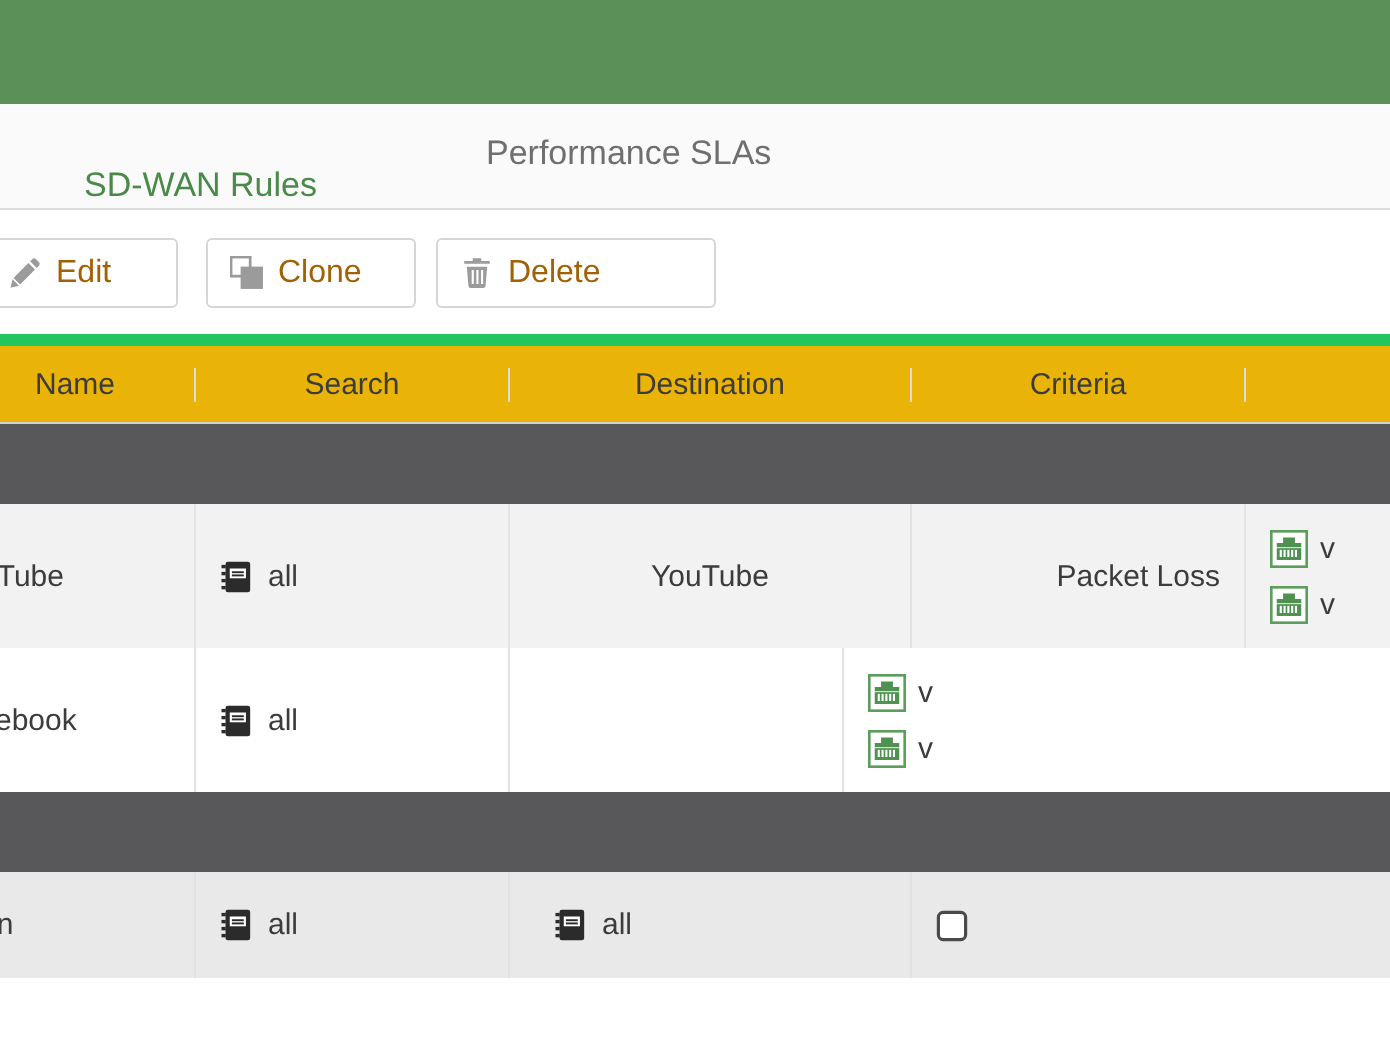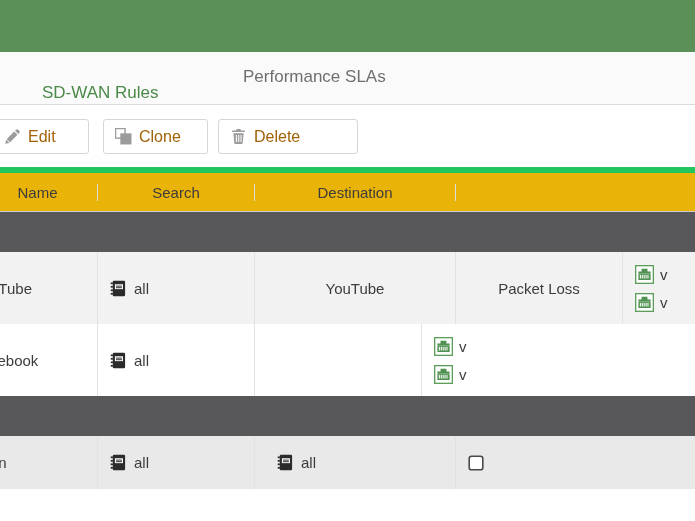--- a/index.html
+++ b/index.html
@@ -157,21 +157,21 @@
   }
   .hdr-row .cell {
     justify-content: center;
     font-size: 15px;
     color: #3c3c3c;
     border-right: 1px solid #dcdcdc;
   }
   .data-row .cell { border-right: 1px solid #e2e2e2; }
   .data-row .cell.c-name { justify-content: flex-start; }
   .data-row .cell.c-dest { justify-content: center; }
-  .data-row .cell.c-crit { justify-content: center; }
+  .data-row .cell.c-crit { justify-content: flex-end; }
 
   
   .c-name { width: 120px; margin-left: -22px; }
   .c-src  { width: 157px; }
   .c-dest { width: 201px; }
   .c-crit { width: 167px; }
   .c-out  { width: 72px;  border-right: none !important; }
 
   .cell-stack {
     display: flex;
@@ -255,20 +255,23 @@
 
   <div class="row hdr-row">
     <div class="cell c-name">
       <span>Name</span>
     </div>
     <div class="cell c-src">
       <span>Search</span>
     </div>
     <div class="cell c-dest">
       <span>Destination</span>
+    </div>
+    <div class="cell c-crit">
+      <span>Criteria</span>
     </div>
     <div class="cell c-out">
       <span></span>
     </div>
   </div>
 
   <div class="row group-row">
     <div class="cell" style="width:695px;border:none;"></div>
   </div>
 

